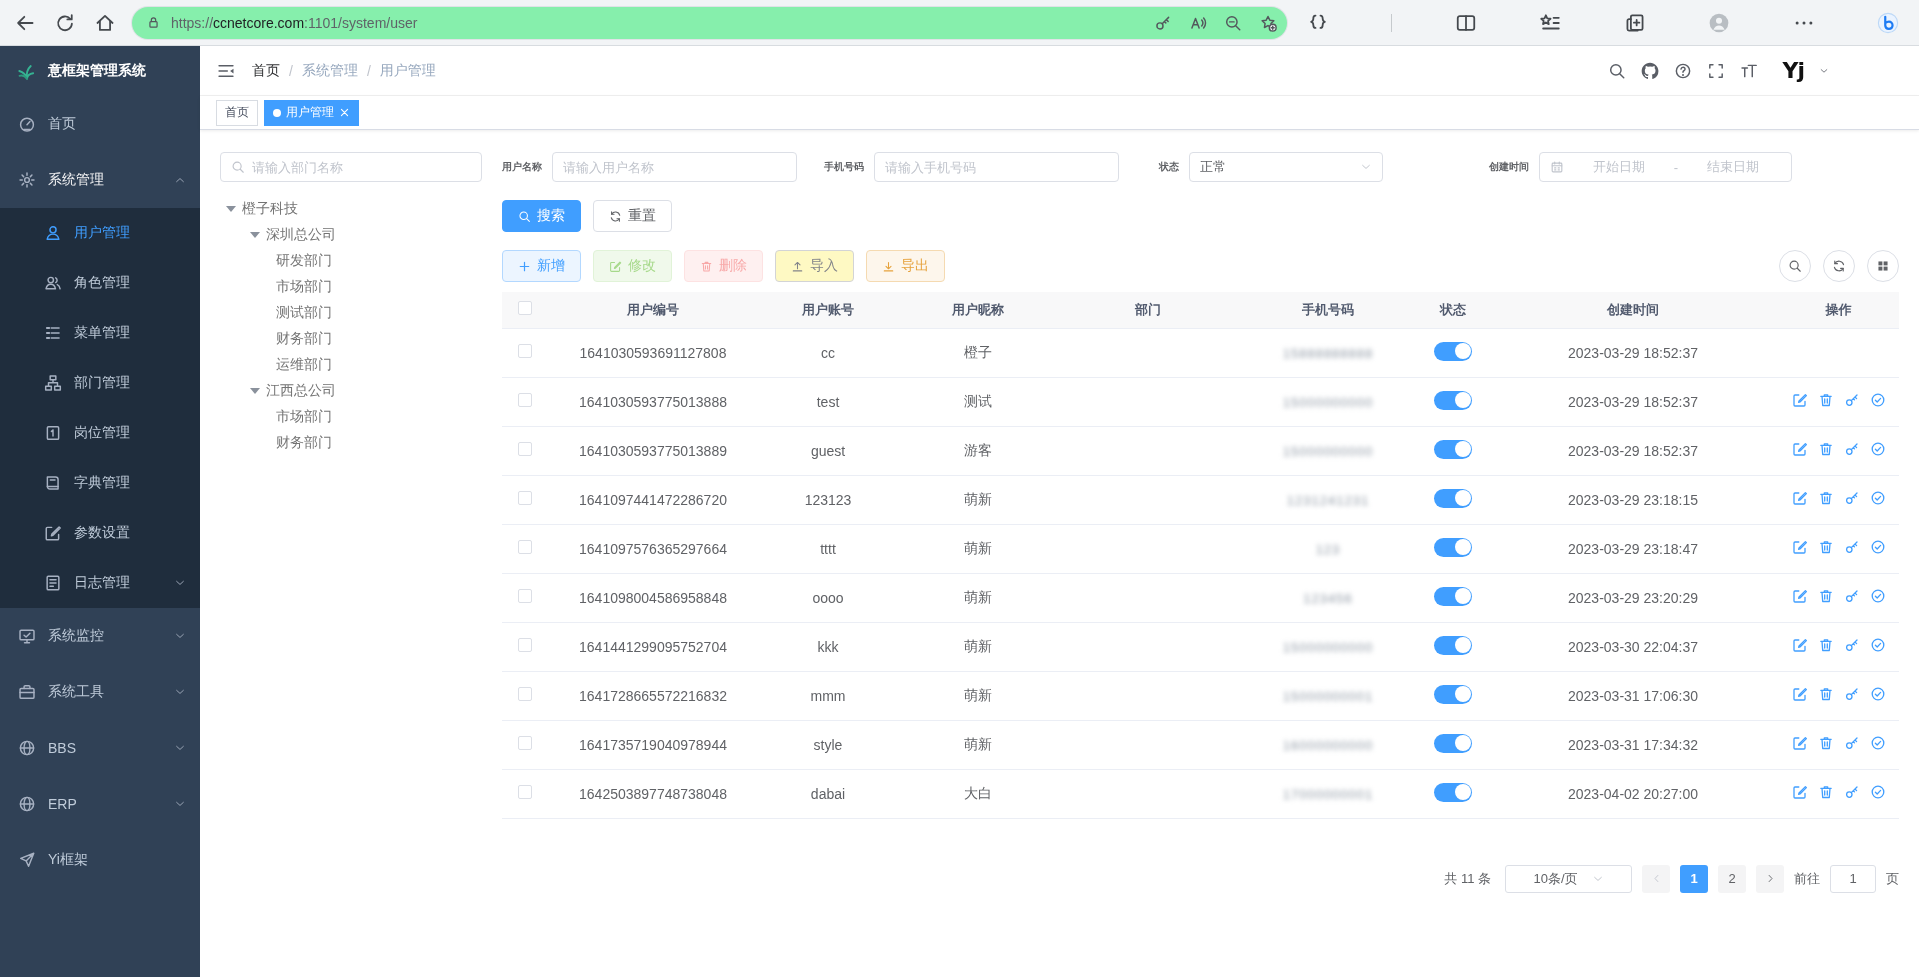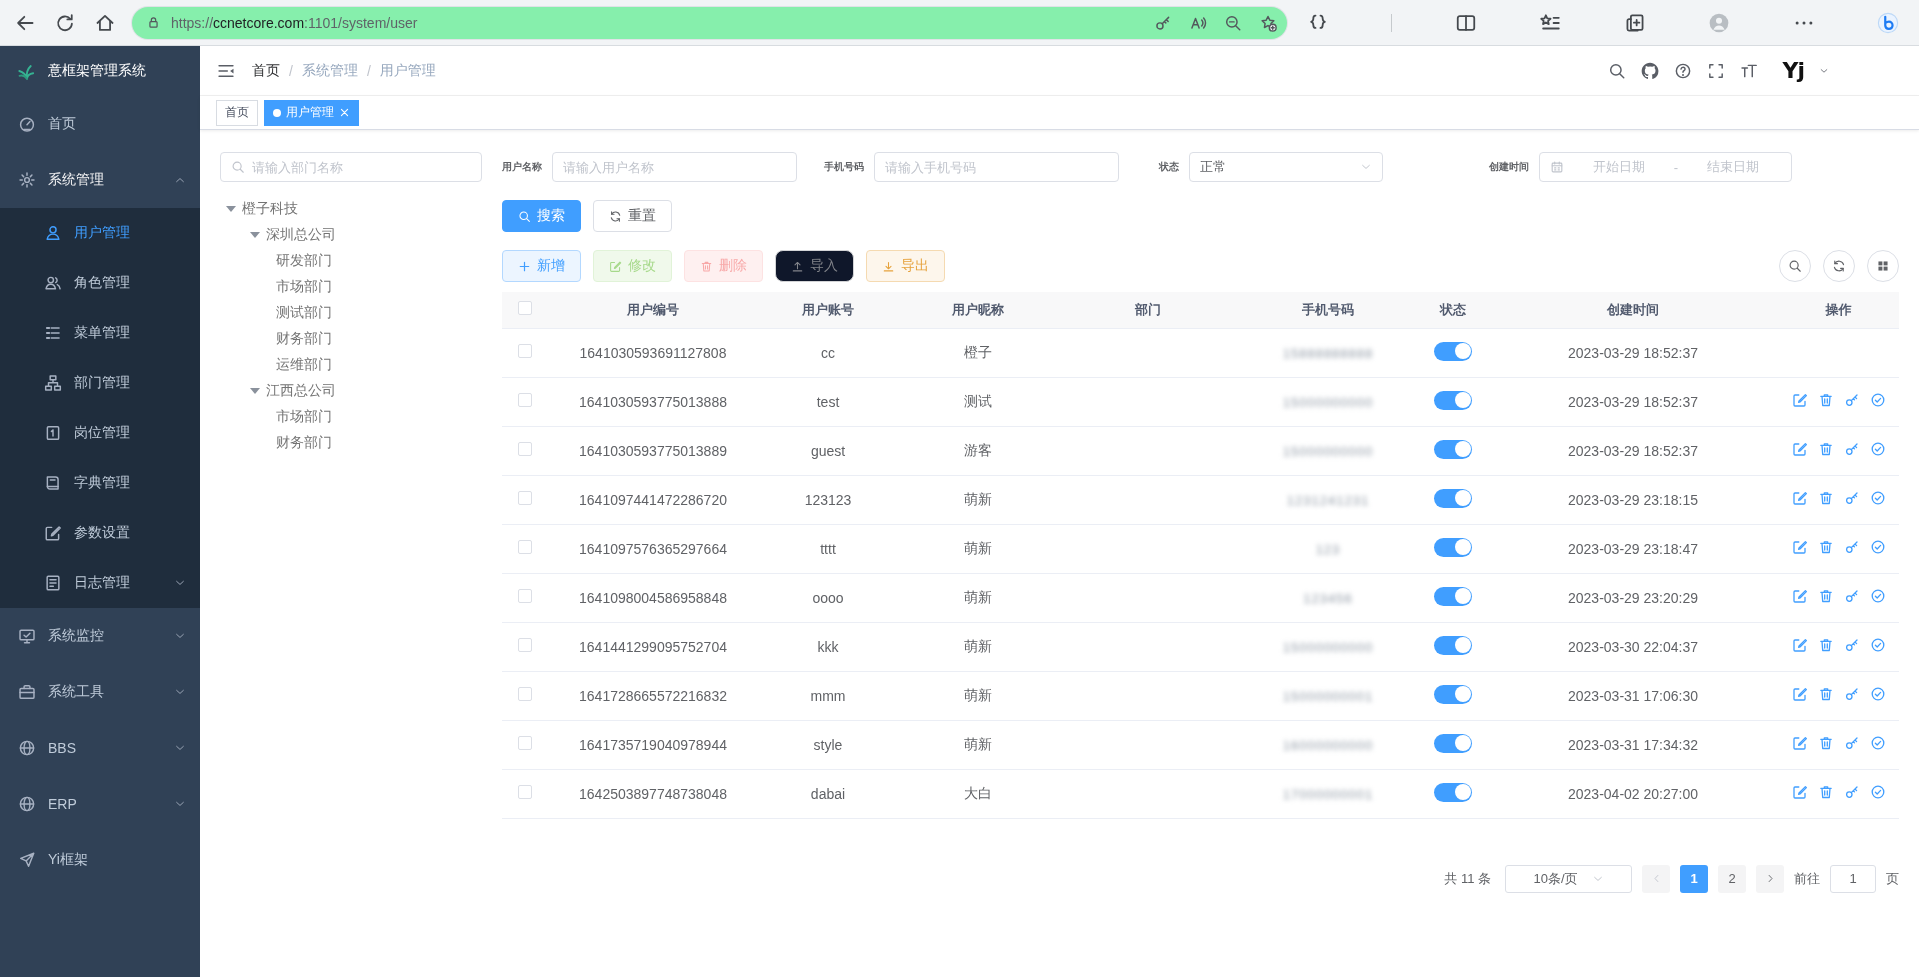--- a/index.html
+++ b/index.html
@@ -21,21 +21,21 @@
   .b-right { flex:1; display:flex; align-items:center; justify-content:space-between;
     padding:0 6px 0 20px; color:#53575c; }
   .b-divider { width:1px; height:18px; background:#c6cacd; }
 
   
   .app { display:flex; height:931px; }
 
   
   .sidebar { width:200px; flex-shrink:0; background:#304156; color:#bfcbd9; overflow:hidden; }
   .logo-row { height:50px; display:flex; align-items:center; gap:10px; padding-left:16px; }
-  .logo-title { color:#fff; font-weight:normal; font-size:14px; }
+  .logo-title { color:#fff; font-weight:bold; font-size:14px; }
   .menu-item { display:flex; align-items:center; cursor:pointer; font-size:14px; }
   .menu-item.root { height:56px; padding:0 14px 0 18px; }
   .menu-item.sub { height:50px; padding:0 14px 0 44px; }
   .submenu { background:#1f2d3d; }
   .mi-icon { width:18px; height:18px; margin-right:12px; color:#a7b1c2; flex-shrink:0; }
   .mi-label { flex:1; white-space:nowrap; }
   .mi-arrow { width:12px; height:12px; color:#9aa5b5; }
   .menu-item.expanded .mi-label, .menu-item.expanded { color:#f4f4f5; }
   .menu-item.active, .menu-item.active .mi-icon { color:#409eff; }
 
@@ -87,21 +87,21 @@
   .btn { height:32px; border-radius:4px; border:1px solid #dcdfe6; background:#fff;
     color:#606266; font-size:14px; display:inline-flex; align-items:center; gap:6px;
     padding:0 15px; cursor:pointer; font-family:inherit; }
   .btn .bic { width:13px; height:13px; }
   .btn-primary { background:#409eff; border-color:#409eff; color:#fff; }
   .btn-row { margin-top:18px; display:flex; gap:12px; }
   .toolbar { margin-top:18px; display:flex; gap:12px; align-items:center; }
   .btn-add { background:#ecf5ff; border-color:#b3d8ff; color:#409eff;justify-content:flex-end; }
   .btn-edit { background:#f0f9eb; border-color:#e1f3d8; color:#a6d98a; }
   .btn-del { background:#fef0f0; border-color:#fde2e2; color:#f8a8a8; }
-  .btn-import { background:#0f172a; border-color:#d3d4d6; color:#82848a;border-radius:8px; }
+  .btn-import { background:#fef9c3; border-color:#d3d4d6; color:#82848a; }
   .btn-export { background:#fdf6ec; border-color:#f5dab1; color:#e6a23c; }
   .toolbar-spacer { flex:1; }
   .circle-btn { width:32px; height:32px; border-radius:50%; border:1px solid #dcdfe6;
     background:#fff; color:#606266; display:flex; align-items:center; justify-content:center;
     cursor:pointer; }
   .circle-btn svg { width:14px; height:14px; }
 
   table.grid { margin-top:10px; width:100%; border-collapse:collapse; table-layout:fixed; }
   .grid th { height:36px; background:#f8f8f9; color:#515a6e; font-size:13px; font-weight:bold;
     text-align:center; border-bottom:1px solid #ebeef5; }

